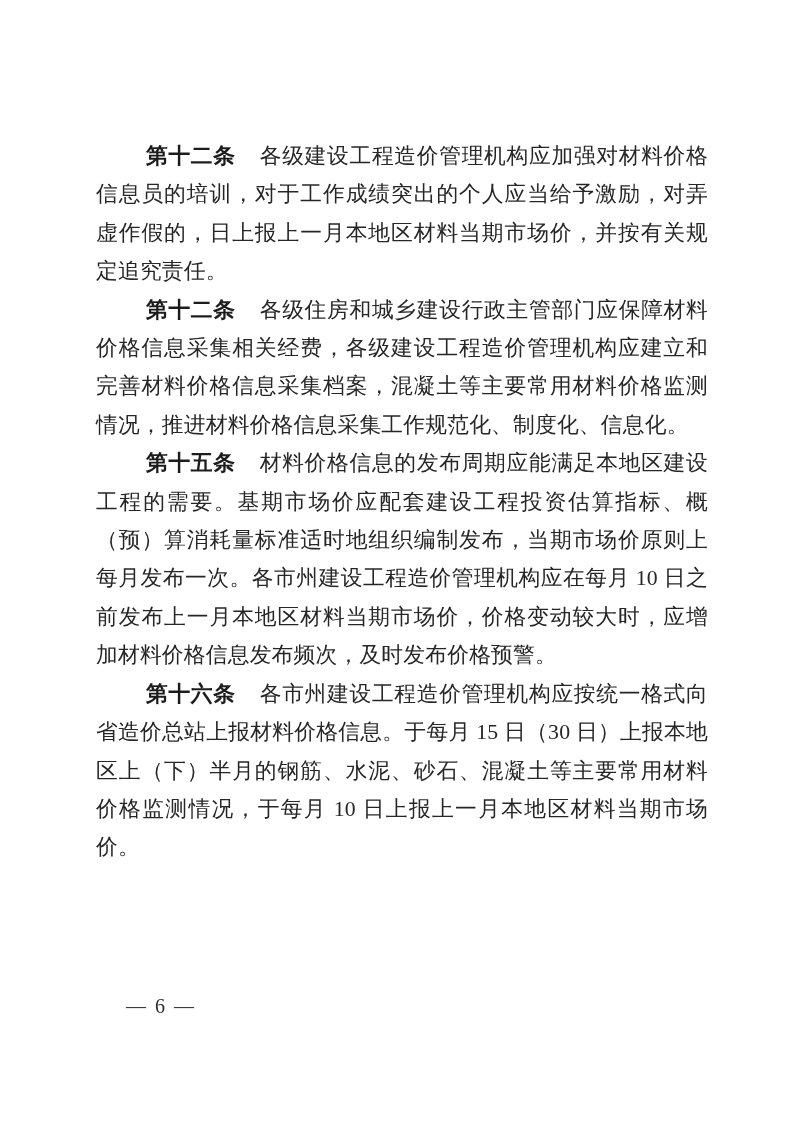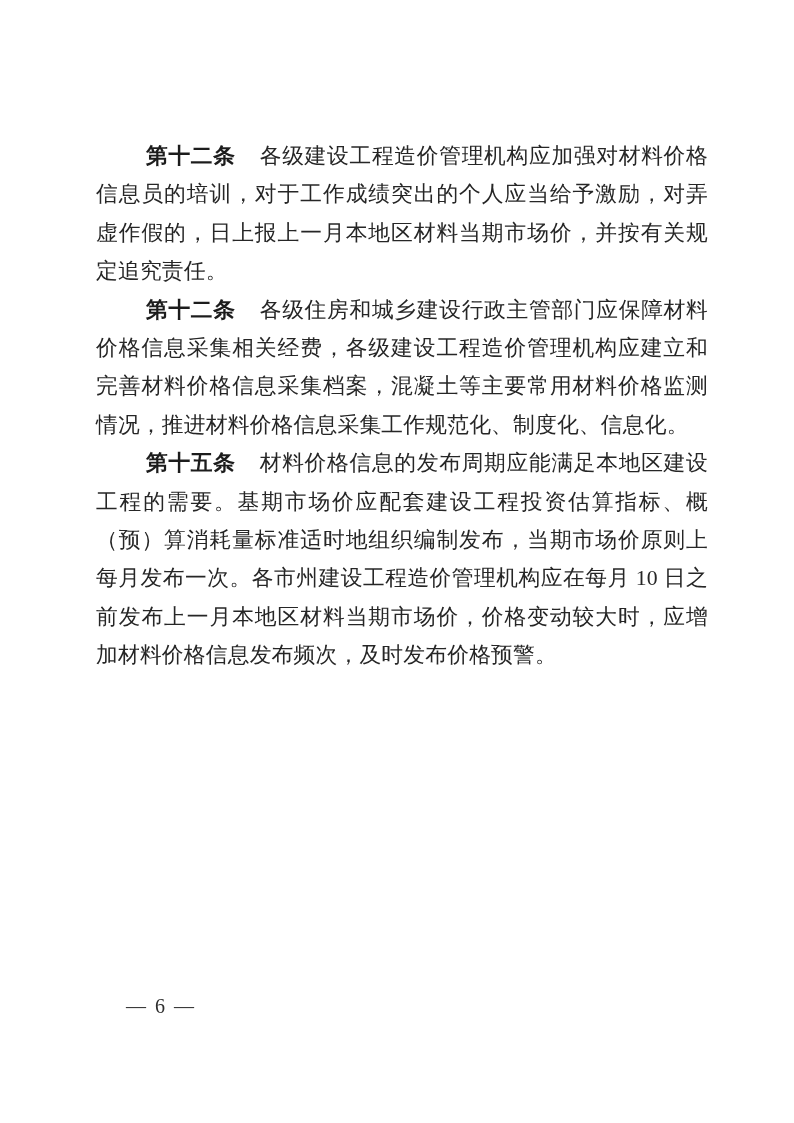--- a/index.html
+++ b/index.html
@@ -54,17 +54,18 @@
 <div class="page">
   <div class="content">
 
     <p class="para"><span class="art-title">第十二条</span><span class="art-body">各级建设工程造价管理机构应加强对材料价格信息员的培训，对于工作成绩突出的个人应当给予激励，对弄虚作假的，日上报上一月本地区材料当期市场价，并按有关规定追究责任。</span></p>
 
     <p class="para"><span class="art-title">第十二条</span><span class="art-body">各级住房和城乡建设行政主管部门应保障材料价格信息采集相关经费，各级建设工程造价管理机构应建立和完善材料价格信息采集档案，混凝土等主要常用材料价格监测情况，推进材料价格信息采集工作规范化、制度化、信息化。</span></p>
 
 
     <p class="para"><span class="art-title">第十五条</span><span class="art-body">材料价格信息的发布周期应能满足本地区建设工程的需要。基期市场价应配套建设工程投资估算指标、概（预）算消耗量标准适时地组织编制发布，当期市场价原则上每月发布一次。各市州建设工程造价管理机构应在每月 10 日之前发布上一月本地区材料当期市场价，价格变动较大时，应增加材料价格信息发布频次，及时发布价格预警。</span></p>
 
+    <p class="para"><span class="art-title">第十六条</span><span class="art-body">各市州建设工程造价管理机构应按统一格式向省造价总站上报材料价格信息。于每月 15 日（30 日）上报本地区上（下）半月的钢筋、水泥、砂石、混凝土等主要常用材料价格监测情况，于每月 10 日上报上一月本地区材料当期市场价。</span></p>
 
   </div>
 
   <div class="footer">— 6 —</div>
 </div>
 
 </body></html>

